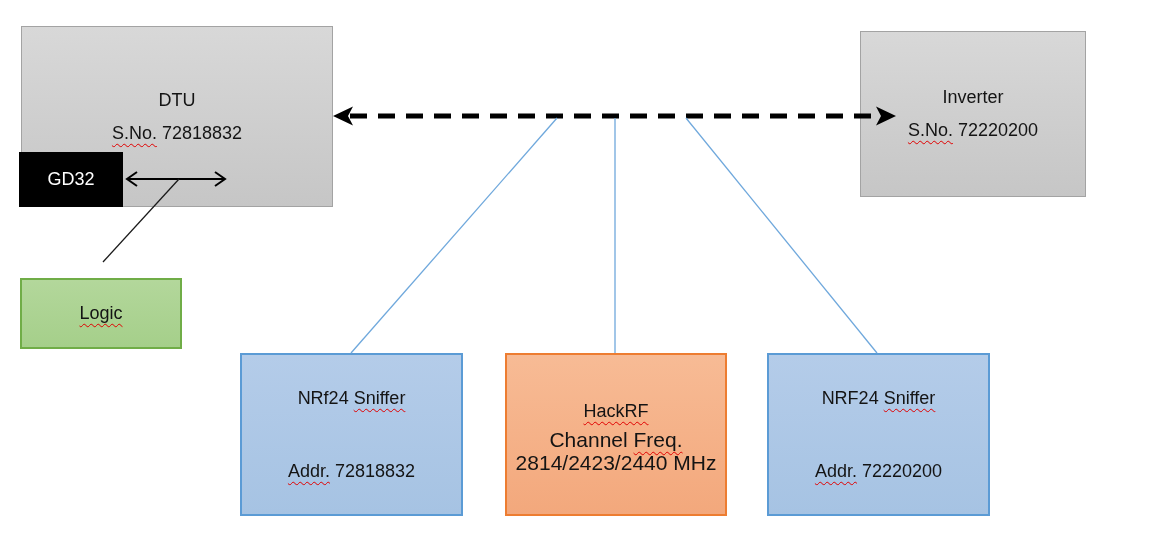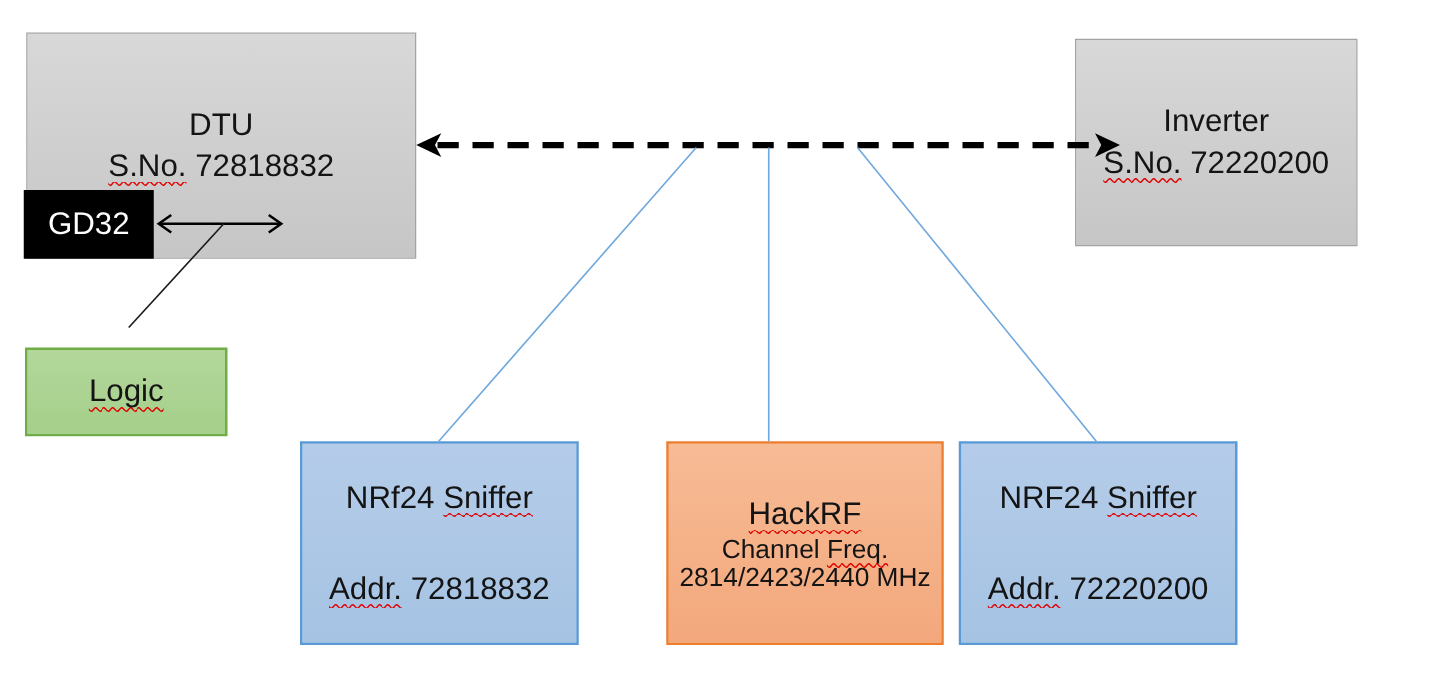--- a/index.html
+++ b/index.html
@@ -22,21 +22,21 @@
   }
   .box {
     position: absolute;
     display: flex;
     flex-direction: column;
     align-items: center;
     justify-content: center;
     text-align: center;
   }
   .tline { white-space: nowrap; }
-  .lg { font-size: 25px; line-height: 33px; }
+  .lg { font-size: 18px; line-height: 33px; }
   .sm { font-size: 21px; line-height: 23px; }
   .gray {
     background: linear-gradient(var(--box-gray-fill-top, #d8d8d8), var(--box-gray-fill-bottom, #c6c6c6));
     border: 1px solid var(--box-gray-border, #a3a3a3);
     z-index: 1;
   }
   .chip {
     background: var(--box-black-fill, #000000);
     color: #ffffff;
     z-index: 2;
@@ -65,21 +65,21 @@
     text-underline-offset: 4px;
     text-decoration-skip-ink: none;
   }
   
   .dtu       { left: 21px;  top: 26px;  width: 312px; height: 181px; }
   .gd32      { left: 19px;  top: 152px; width: 104px; height: 55px; }
   .nrf       { left: 229px; top: 152px; width: 104px; height: 55px; }
   .logic     { left: 20px;  top: 278px; width: 162px; height: 71px; }
   .inverter  { left: 860px; top: 31px;  width: 226px; height: 166px; }
   .sniffer-l { left: 240px; top: 353px; width: 223px; height: 163px; }
-  .hackrf    { left: 505px; top: 353px; width: 222px; height: 163px; margin-left: 28px; }
+  .hackrf    { left: 505px; top: 353px; width: 222px; height: 163px; }
   .sniffer-r { left: 767px; top: 353px; width: 223px; height: 163px; }
   
   .dash-line   { stroke: var(--arrow-black, #000000); stroke-width: 5; stroke-dasharray: 17 11; fill: none; }
   .arrow-head  { fill: var(--arrow-black, #000000); stroke: none; }
   .solid-line  { stroke: var(--arrow-black, #000000); stroke-width: 2; fill: none; }
   .open-head   { stroke: var(--arrow-black, #000000); stroke-width: 2; fill: none; stroke-linejoin: miter; }
   .hair-line   { stroke: #1a1a1a; stroke-width: 1.3; fill: none; }
   .tap-line    { stroke: var(--connector-blue, #6fa8dc); stroke-width: 1.3; fill: none; }
 </style>
 </head>

